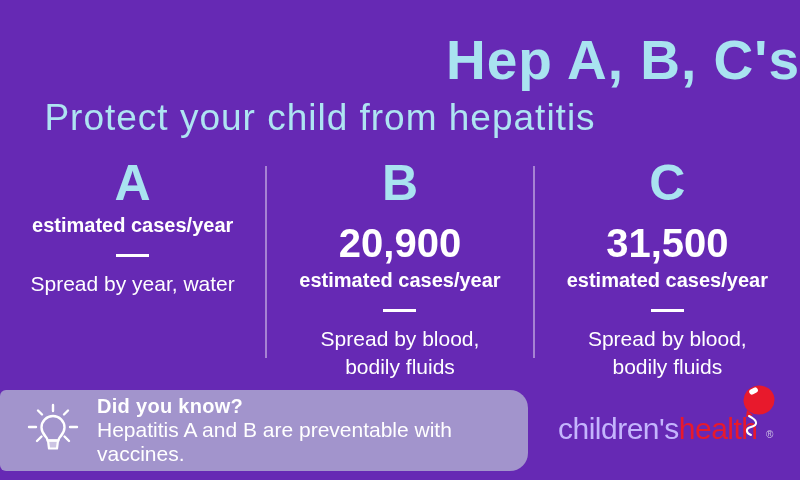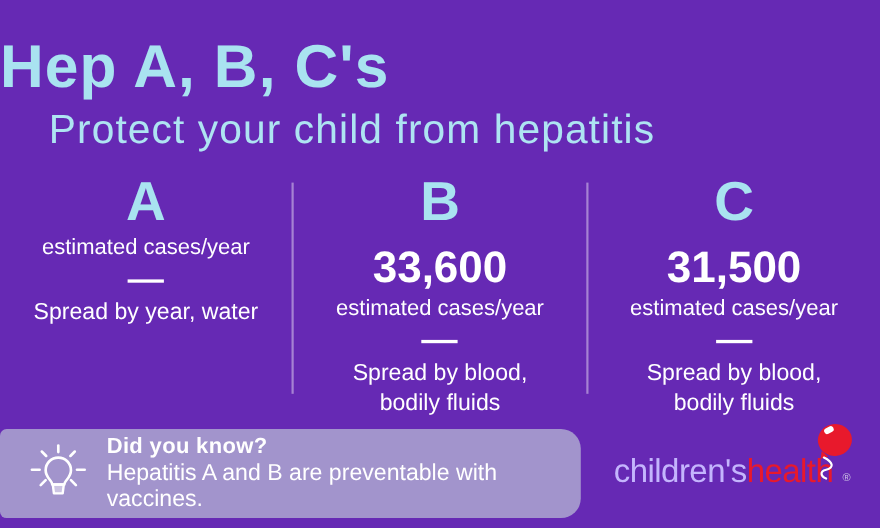--- a/index.html
+++ b/index.html
@@ -9,21 +9,21 @@
     width: 800px; height: 480px;
     background: #6629b4;
     overflow: hidden;
     font-family: "Liberation Sans", sans-serif;
     color: #ffffff;
   }
 
   
   .title {
     position: absolute; top: 28px; left: 0; width: 800px;
-    text-align: left;
+    text-align: right;
     font-size: 55px; font-weight: 800; letter-spacing: 1px;
     color: #a9e3f0;
   }
   .subtitle {
     position: absolute; top: 97px; left: 0; width: 640px;
     text-align: center;
     font-size: 37px; font-weight: 400; letter-spacing: 1px;
     color: #aee4f2;
   }
 
@@ -39,21 +39,21 @@
   }
   .letter {
     font-size: 50px; font-weight: 800; line-height: 1;
     color: #a9e3f0;
   }
   .cases {
     margin-top: 15px;
     font-size: 40px; font-weight: 800; line-height: 1;
     color: #ffffff;
   }
-  .cases-label { margin-top: 6px; font-size: 20px; font-weight: 400; }
+  .cases-label { margin-top: 6px; font-size: 20px; font-weight: 700; }
   .dash { width: 33px; height: 3px; background: #ffffff; margin: 17px auto 13px; }
   .spread { font-size: 21px; line-height: 1.35; font-weight: 400; }
 
   
   .banner {
     position: absolute; left: 0; top: 390px; width: 528px; height: 81px;
     background: #a294cc;
     border-radius: 6px 18px 18px 6px;
     display: flex; align-items: center;
   }
@@ -93,21 +93,21 @@
     <div class="spread">
       <div>Spread by year, water</div>
       <div></div>
     </div>
   </div>
 
   <div class="divider"></div>
 
   <div class="col">
     <div class="letter">B</div>
-    <div class="cases">33,600</div>
+    <div class="cases">20,900</div>
     <div class="cases-label">estimated cases/year</div>
     <div class="dash"></div>
     <div class="spread">
       <div>Spread by blood,</div>
       <div>bodily fluids</div>
     </div>
   </div>
 
   <div class="divider"></div>
 

